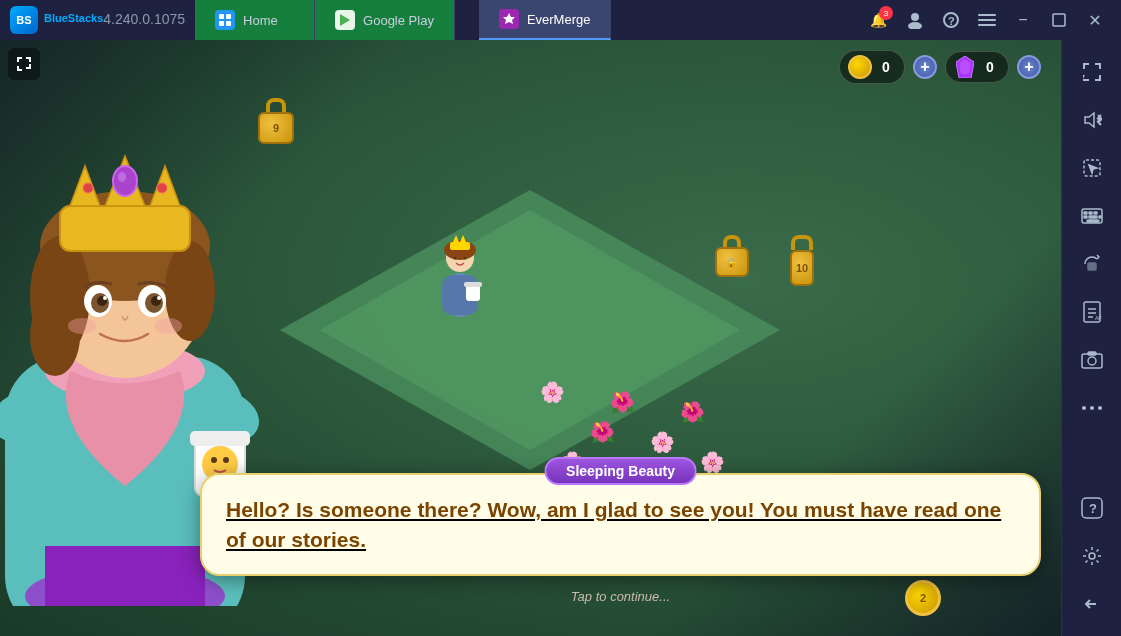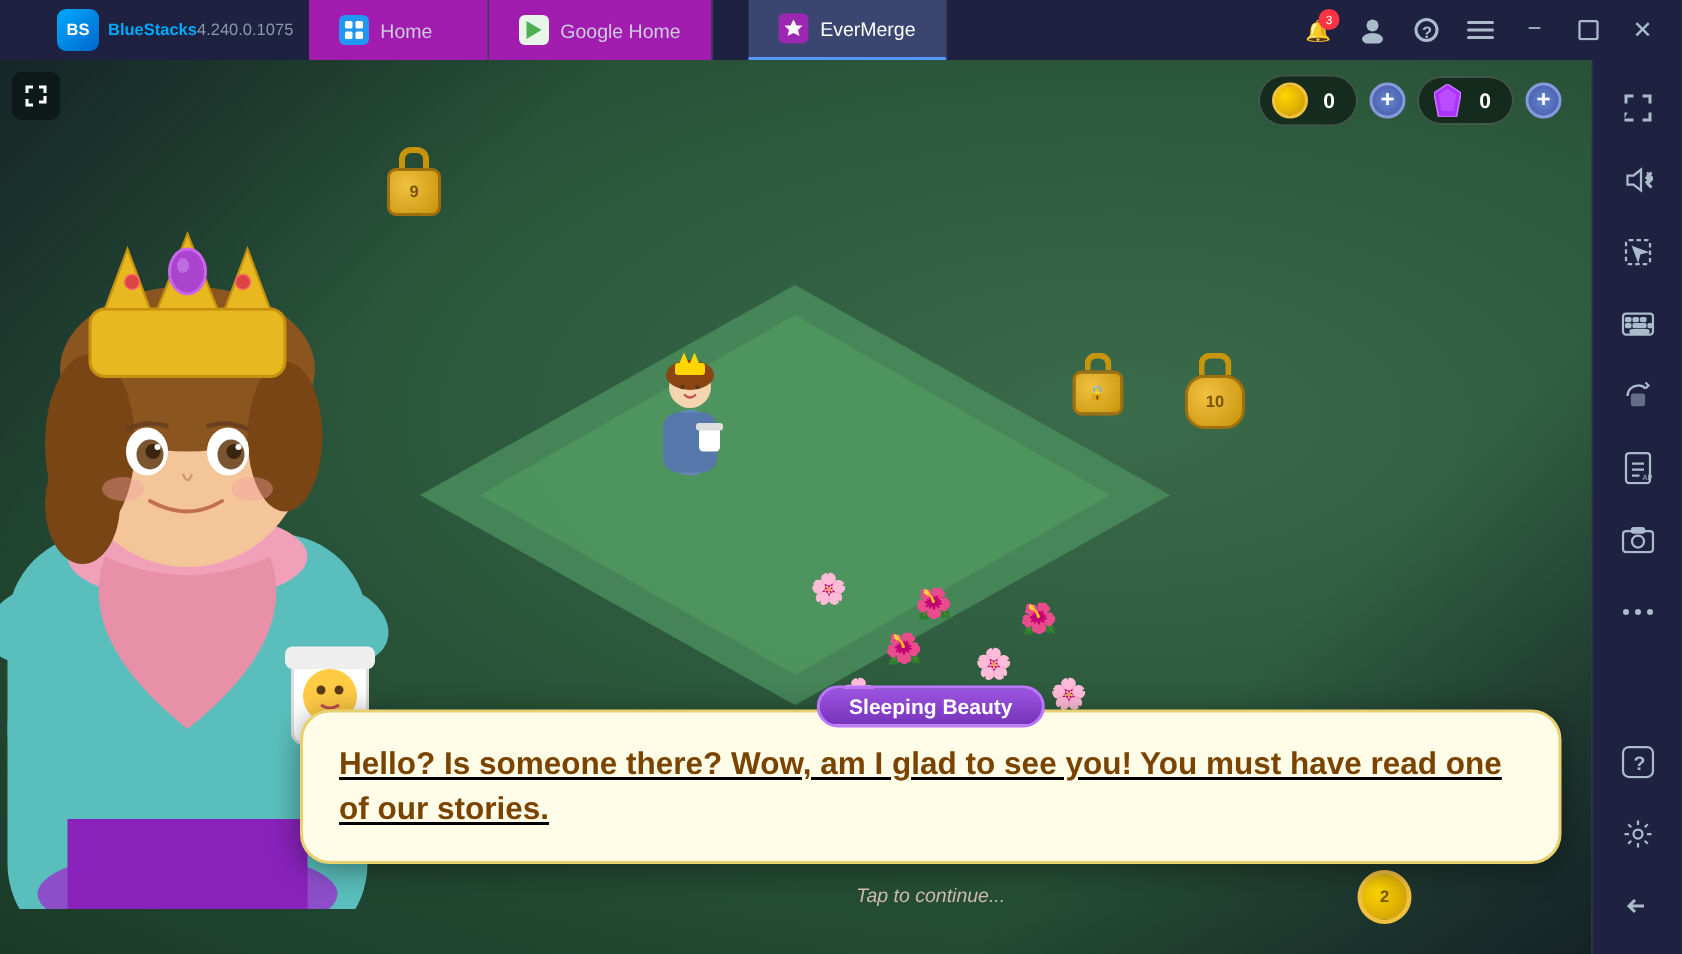--- a/index.html
+++ b/index.html
@@ -20,21 +20,20 @@
       position: relative;
       z-index: 100;
     }
 
     #bluestacks-logo {
       display: flex;
       align-items: center;
       gap: 6px;
       padding: 0 10px;
       min-width: 110px;
-      margin-left: 28px;
     }
 
     .bs-icon {
       width: 28px;
       height: 28px;
       background: linear-gradient(135deg, #00aaff, #0066cc);
       border-radius: 6px;
       display: flex;
       align-items: center;
       justify-content: center;
@@ -50,37 +49,37 @@
     }
 
     .bs-title {
       color: #00aaff;
       font-size: 11px;
       font-weight: bold;
     }
 
     .bs-version {
       color: #8899aa;
-      font-size: 11px;
+      font-size: 14px;
     }
 
     
     #tabs {
       display: flex;
       flex: 1;
       height: 100%;
     }
 
     .tab {
       display: flex;
       align-items: center;
       gap: 8px;
       padding: 0 20px;
       height: 100%;
-      background: #a21caf;
+      background: #15803d;
       border-right: 1px solid #3a4060;
       cursor: pointer;
       color: #ccd;
       font-size: 13px;
       min-width: 120px;
     }
 
     .tab.active {
       background: #3a4570;
       border-bottom: 2px solid #5599ff;
@@ -418,21 +417,21 @@
       </div>
       <span>Home</span>
     </div>
 
     <div class="tab">
       <div class="tab-icon gplay-tab-icon">
         <svg width="14" height="14" viewBox="0 0 14 14">
           <polygon points="2,1 12,7 2,13" fill="#4caf50"></polygon>
         </svg>
       </div>
-      <span>Google Home</span>
+      <span>Google Play</span>
     </div>
 
     <div class="tab active">
       <div class="tab-icon evermerge-tab-icon">
         <svg width="14" height="14" viewBox="0 0 14 14" fill="white">
           <polygon points="7,1 9,5 13,5 10,8 11,12 7,10 3,12 4,8 1,5 5,5"></polygon>
         </svg>
       </div>
       <span>EverMerge</span>
     </div>
@@ -531,21 +530,21 @@
       <div class="padlock-body" style="width:36px;height:32px;">9</div>
     </div>
 
     <div class="padlock" style="left:715px;top:195px;z-index:8;">
       <div class="padlock-shackle" style="width:18px;height:12px;"></div>
       <div class="padlock-body" style="width:34px;height:30px;font-size:10px;">🔒</div>
     </div>
 
     <div class="padlock" style="left:790px;top:195px;z-index:8;">
       <div class="padlock-shackle" style="width:22px;height:15px;"></div>
-      <div class="padlock-body" style="width:40px;height:36px;border-radius:13px;">10</div>
+      <div class="padlock-body" style="width:24px;height:36px;">10</div>
     </div>
 
     <div class="game-character">
       <svg width="60" height="100" viewBox="0 0 60 100">
 
         <ellipse cx="30" cy="75" rx="18" ry="22" fill="#6688bb"></ellipse>
         <rect x="12" y="55" width="36" height="40" rx="10" fill="#5577aa"></rect>
 
         <ellipse cx="30" cy="38" rx="14" ry="14" fill="#f5d5b0"></ellipse>
 

